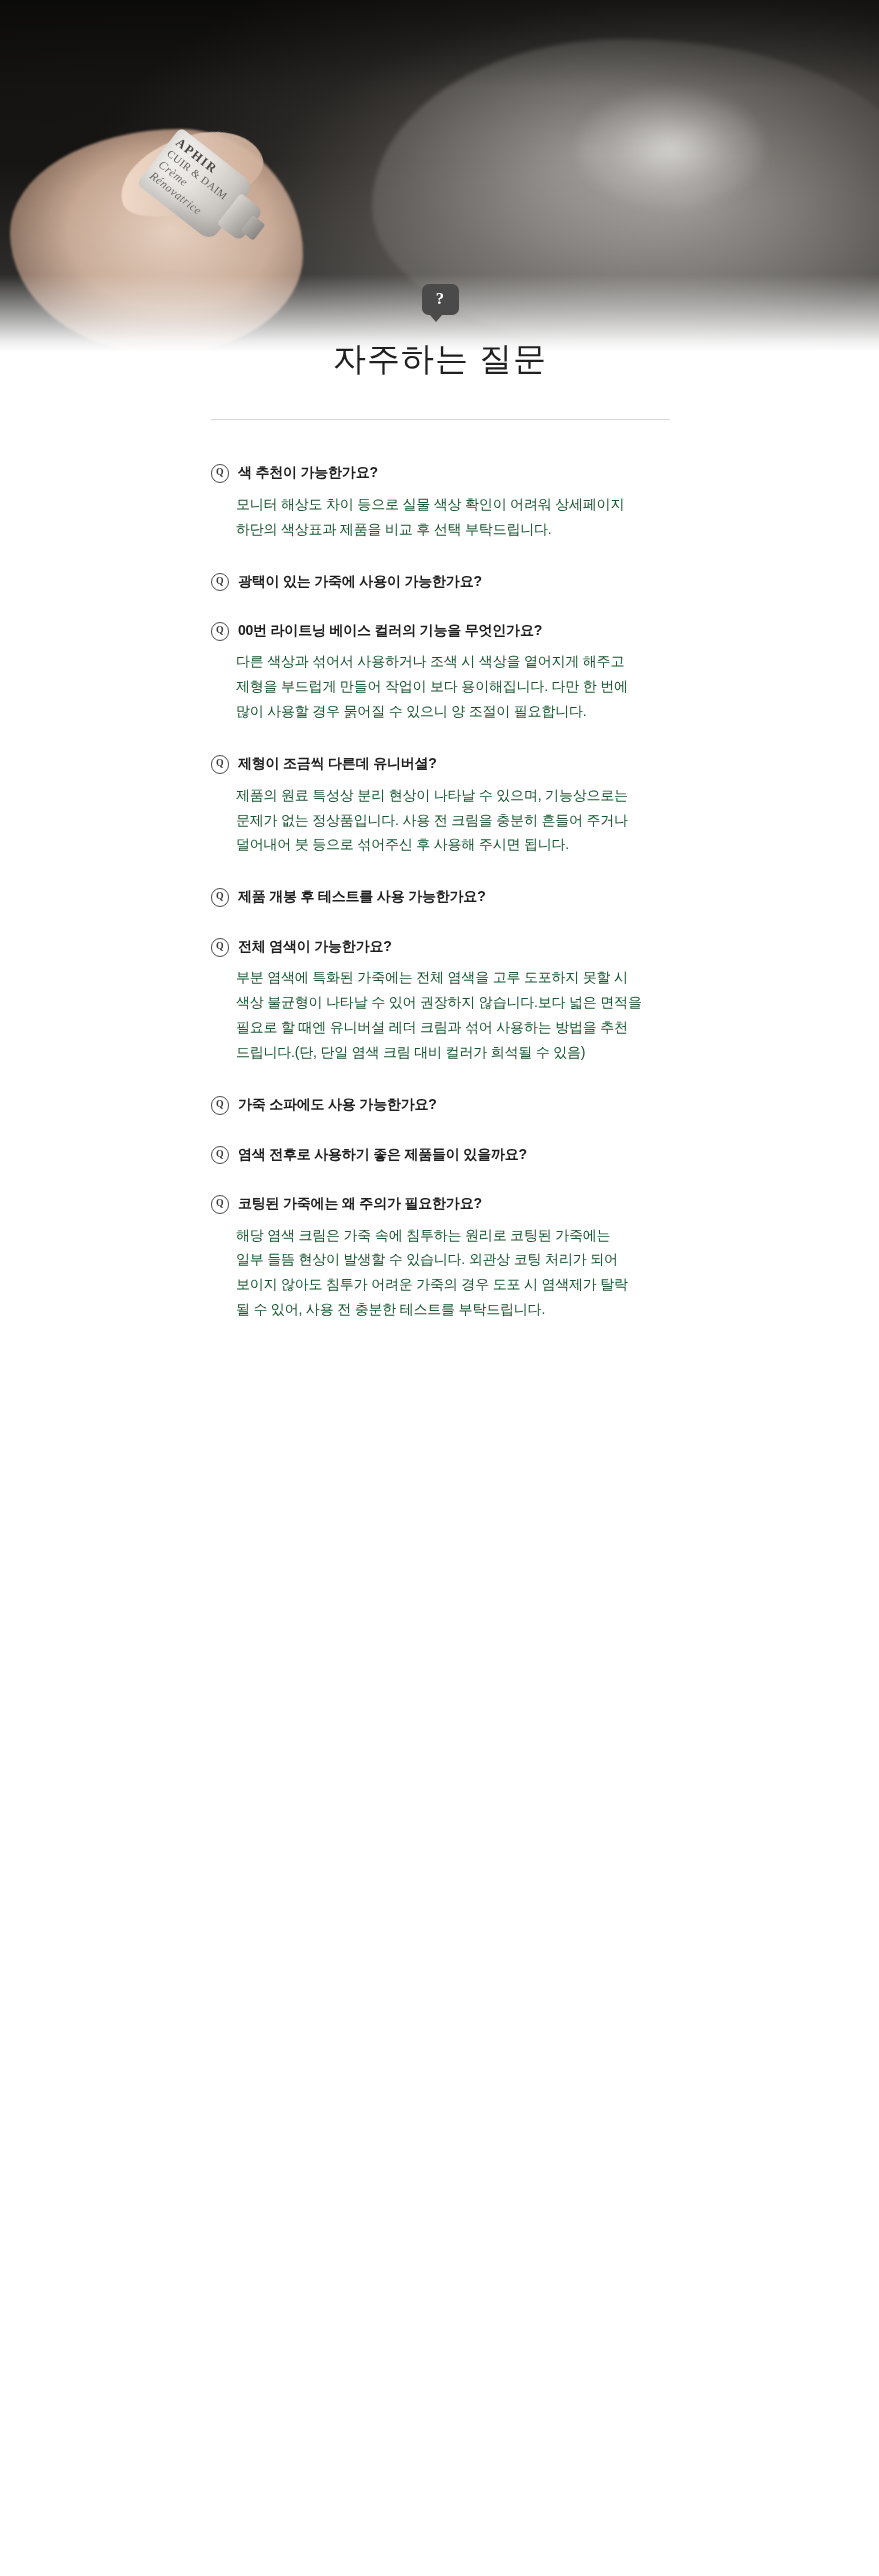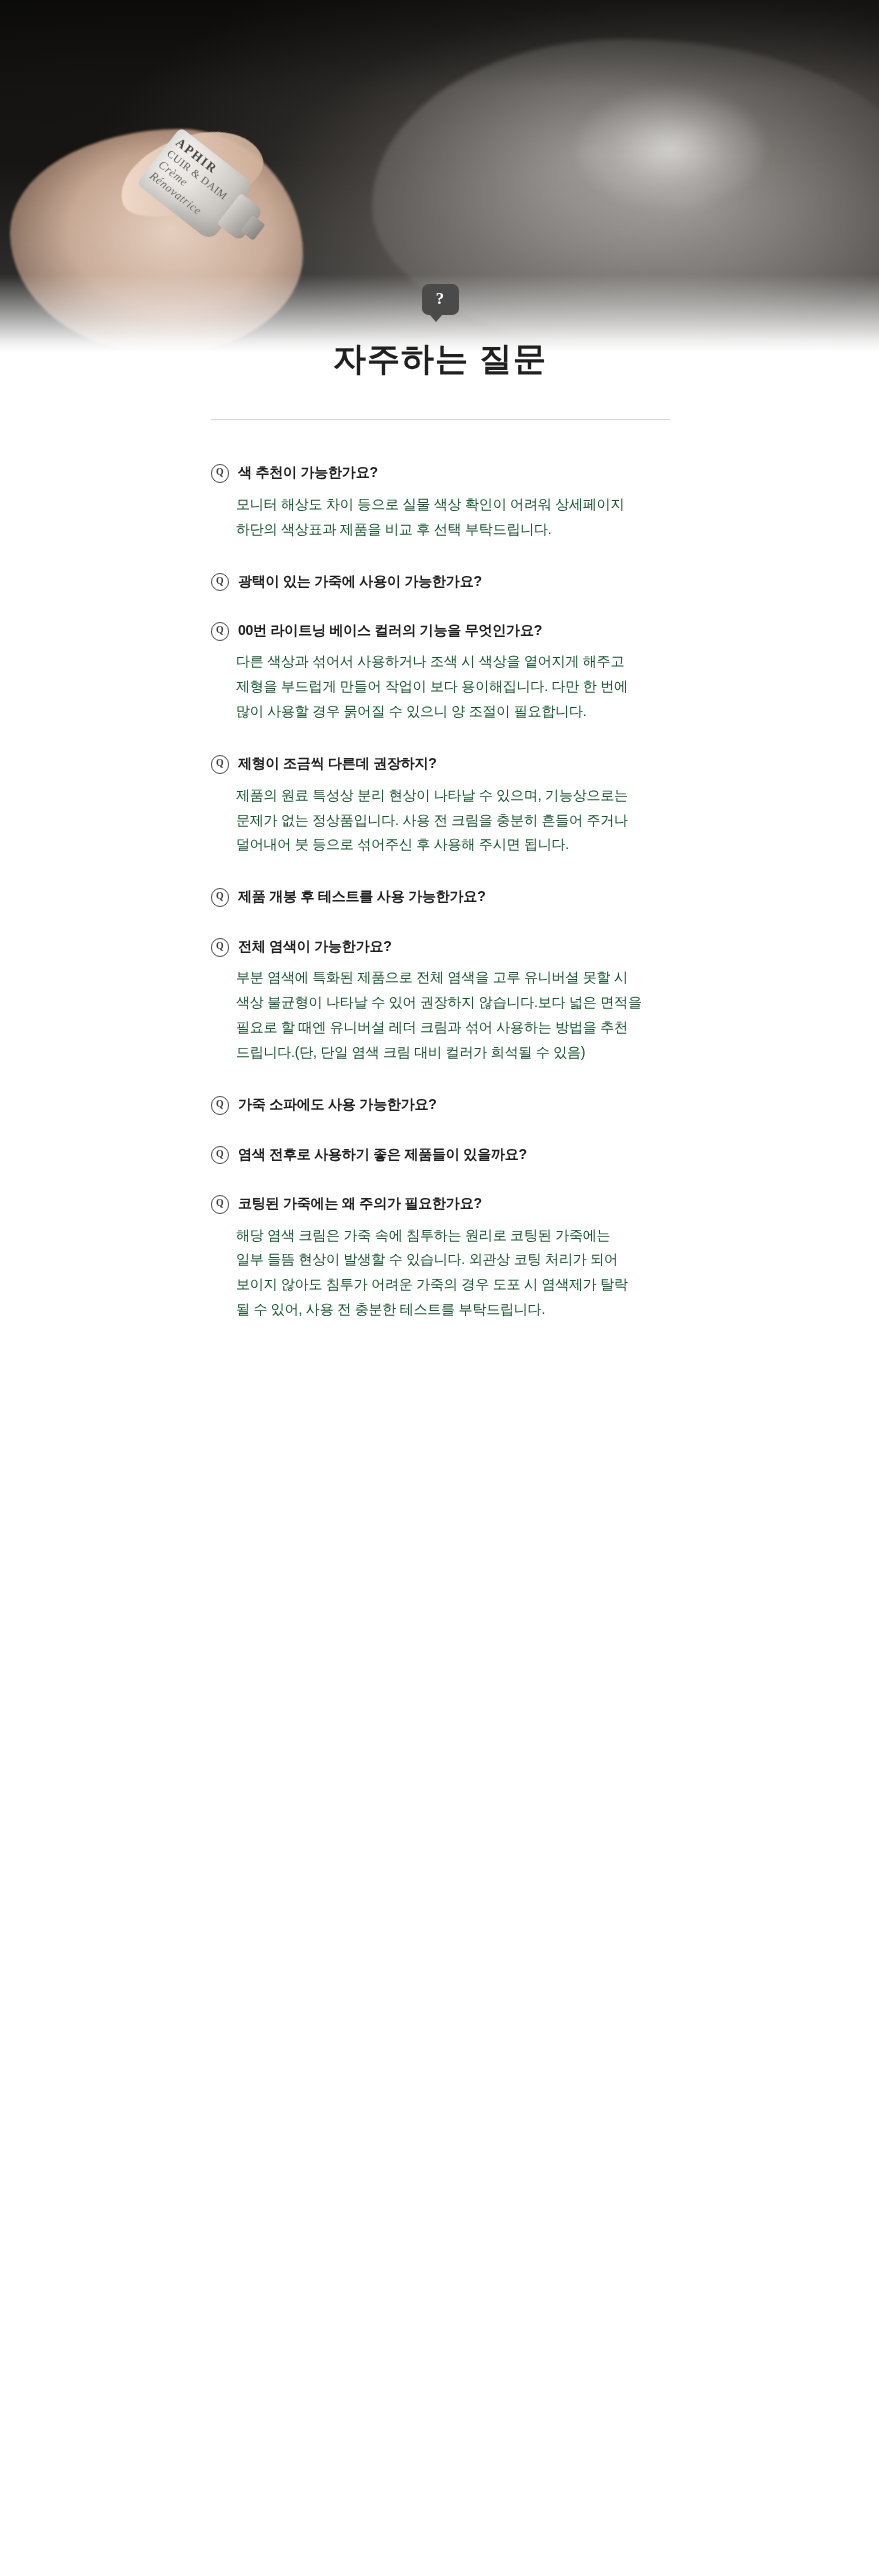--- a/index.html
+++ b/index.html
@@ -174,21 +174,21 @@
   }
   .q-badge span {
     color: #ffffff;
     font-size: 16.6px;
     font-weight: bold;
     font-family: "Liberation Serif", serif;
     line-height: 1;
   }
   .page-title {
     font-size: 33px;
-    font-weight: bold;
+    font-weight: normal;
     letter-spacing: 1px;
     color: #1f1f1f;
     margin: 0;
   }
   .divider {
     width: 459px;
     height: 1px;
     background: #d7d7d7;
     margin: 37px auto 0 auto;
   }
@@ -294,40 +294,40 @@
         <div class="q-text">00번 라이트닝 베이스 컬러의 기능을 무엇인가요?</div>
       </div>
       <div class="faq-a">다른 색상과 섞어서 사용하거나  조색 시 색상을 옅어지게 해주고
 제형을 부드럽게 만들어 작업이 보다 용이해집니다. 다만 한 번에
 많이 사용할 경우 묽어질 수 있으니 양 조절이 필요합니다.</div>
     </div>
 
     <div class="faq-item">
       <div class="faq-q">
         <div class="q-circle">Q</div>
-        <div class="q-text">제형이 조금씩 다른데 권장하지?</div>
+        <div class="q-text">제형이 조금씩 다른데 유니버셜?</div>
       </div>
       <div class="faq-a">제품의 원료 특성상 분리 현상이 나타날 수 있으며, 기능상으로는
 문제가 없는 정상품입니다. 사용 전 크림을 충분히 흔들어 주거나
 덜어내어 붓 등으로 섞어주신 후 사용해 주시면 됩니다.</div>
     </div>
 
     <div class="faq-item">
       <div class="faq-q">
         <div class="q-circle">Q</div>
         <div class="q-text">제품 개봉 후 테스트를 사용 가능한가요?</div>
       </div>
     </div>
 
     <div class="faq-item">
       <div class="faq-q">
         <div class="q-circle">Q</div>
         <div class="q-text">전체 염색이 가능한가요?</div>
       </div>
-      <div class="faq-a">부분 염색에 특화된 제품으로 전체 염색을 고루 유니버셜 못할 시
+      <div class="faq-a">부분 염색에 특화된 가죽에는 전체 염색을 고루 도포하지 못할 시
 색상 불균형이 나타날 수 있어 권장하지 않습니다.보다 넓은 면적을
 필요로 할 때엔 유니버셜 레더 크림과 섞어 사용하는 방법을 추천
 드립니다.(단, 단일 염색 크림 대비 컬러가 희석될 수 있음)</div>
     </div>
 
     <div class="faq-item">
       <div class="faq-q">
         <div class="q-circle">Q</div>
         <div class="q-text">가죽 소파에도 사용 가능한가요?</div>
       </div>

